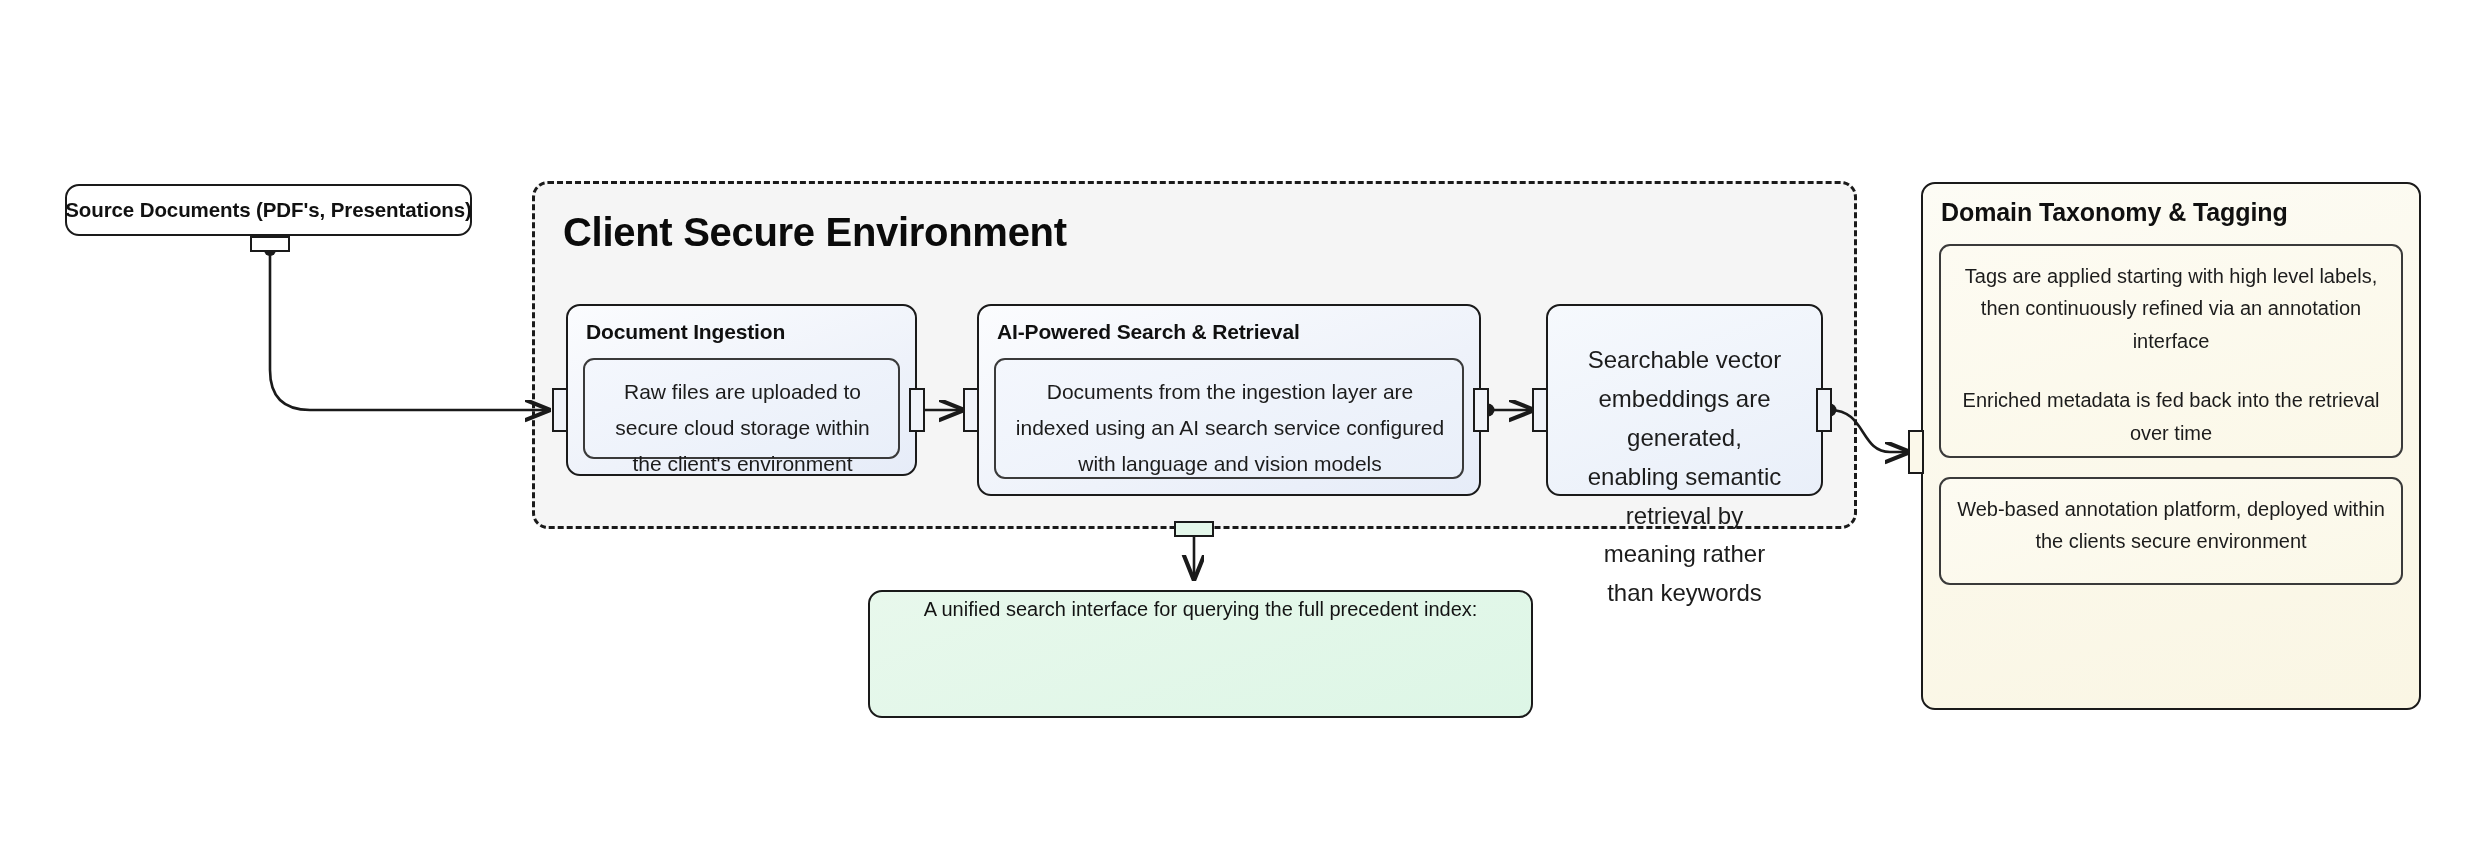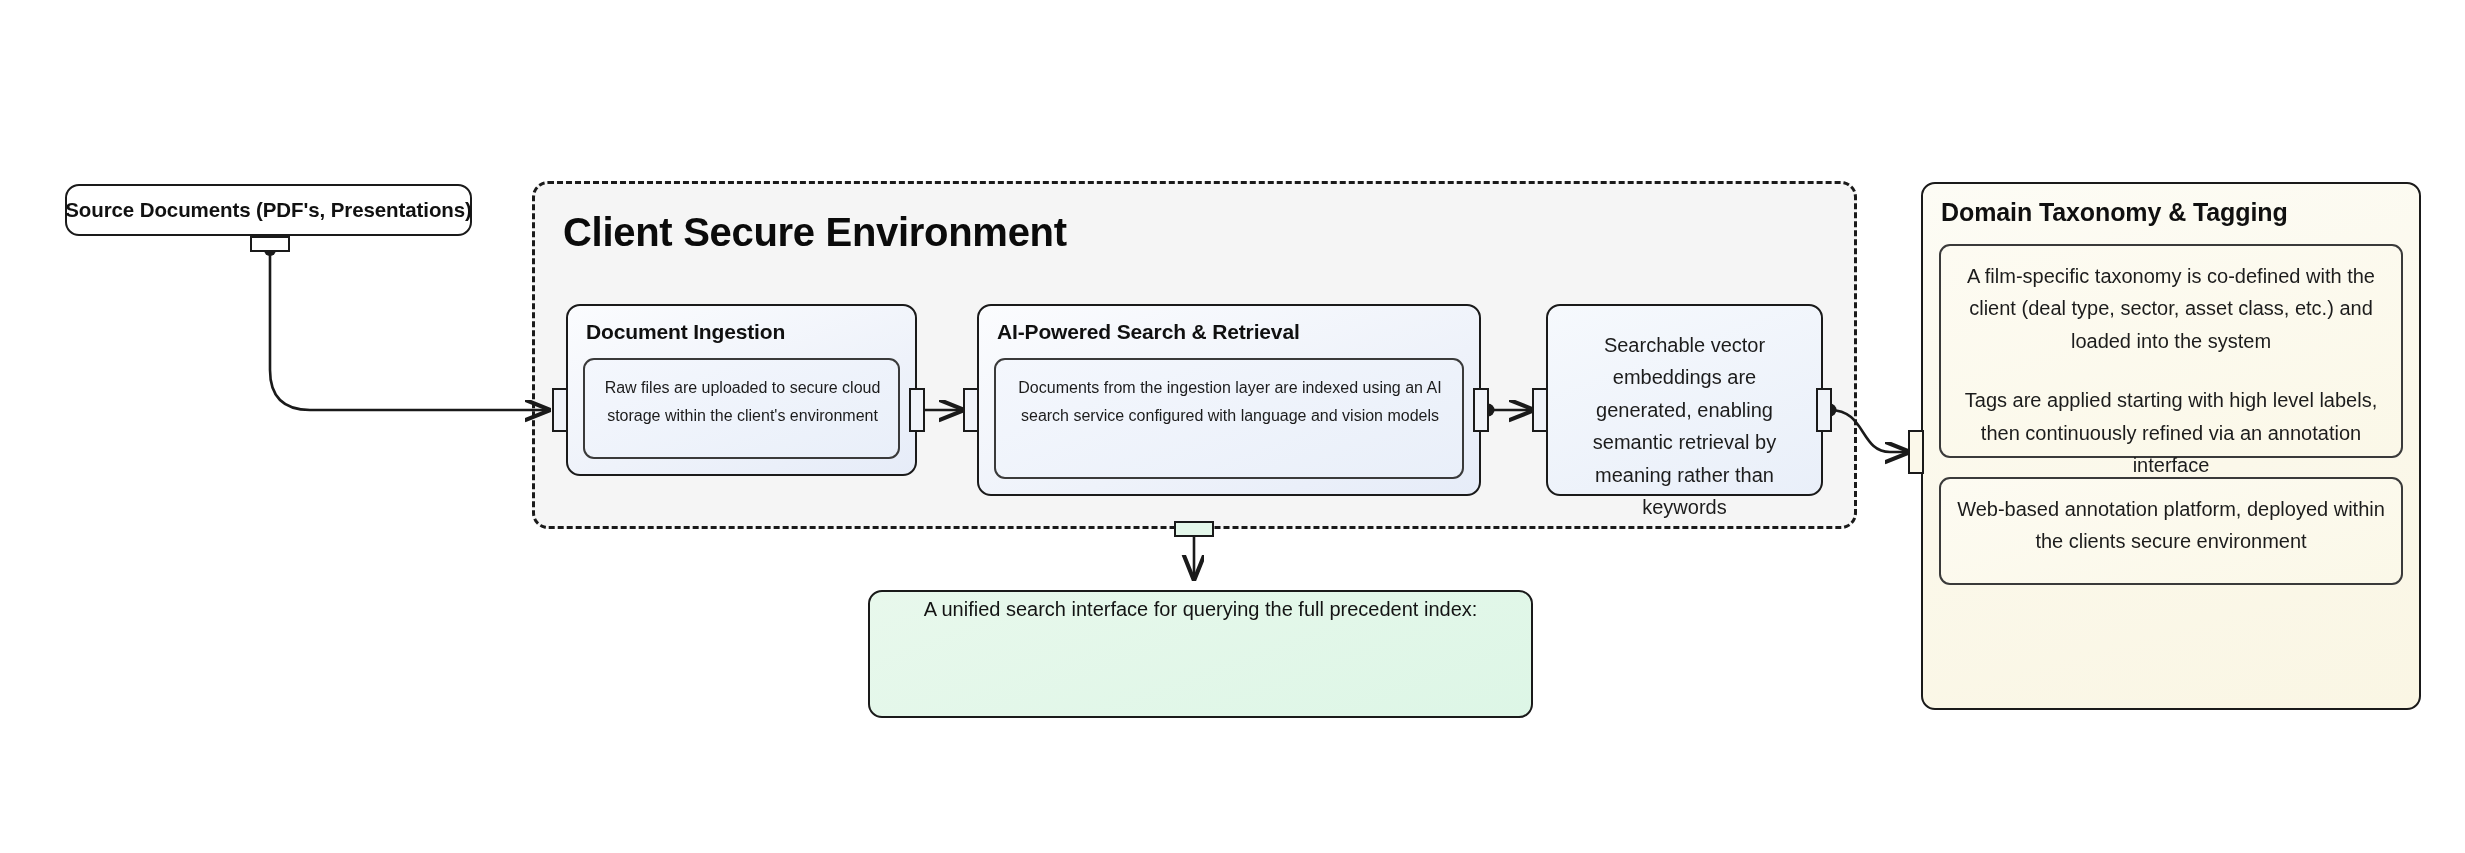--- a/index.html
+++ b/index.html
@@ -101,38 +101,38 @@
     right: 15px;
     bottom: 15px;
     box-sizing: border-box;
     border: 2px solid #3a3a3a;
     border-radius: 11px;
     background: linear-gradient(160deg, #f4f7fd 0%, #e9eff9 100%);
     padding: 14px 14px 14px 16px;
   }
   .layer-card .card-body p {
     margin: 0;
-    font-size: 16px;
+    font-size: 21px;
     line-height: 1.72;
     color: #1c1c1c;
   }
 
   
   .plain-card {
     position: absolute;
     box-sizing: border-box;
     border: 2.5px solid #1a1a1a;
     border-radius: 14px;
     background: linear-gradient(160deg, #f6f9fd 0%, #e9eff9 100%);
     z-index: 6;
     padding: 18px 16px 14px 16px;
   }
   .plain-card p {
-    margin: 5px;
-    font-size: 20px;
+    margin: 17px;
+    font-size: 24px;
     line-height: 1.62;
     color: #1c1c1c;
   }
 
   
   #unified-search {
     position: absolute;
     left: 868px;
     top: 590px;
     width: 665px;
@@ -309,21 +309,20 @@
   <div class="port" style="left:1816px; top:388px;"></div>
 
   <div id="unified-search">
     <p class="intro">A unified search interface for querying the full precedent index:</p>
   </div>
 
   <div id="taxonomy">
     <div class="card-title">Domain Taxonomy &amp; Tagging</div>
 
     <div class="tax-body" id="tax-body-1">
-      <p>A film-specific taxonomy is co-defined with the client (deal type, sector, asset class, etc.) and loaded into the system</p>
       <p>Tags are applied starting with high level labels, then continuously refined via an annotation interface</p>
       <p>Enriched metadata is fed back into the retrieval over time</p>
     </div>
 
     <div class="tax-body" id="tax-body-2">
       <p>Web-based annotation platform, deployed within the clients secure environment</p>
     </div>
   </div>
   <div class="port cream" style="left:1908px; top:430px;"></div>
 

